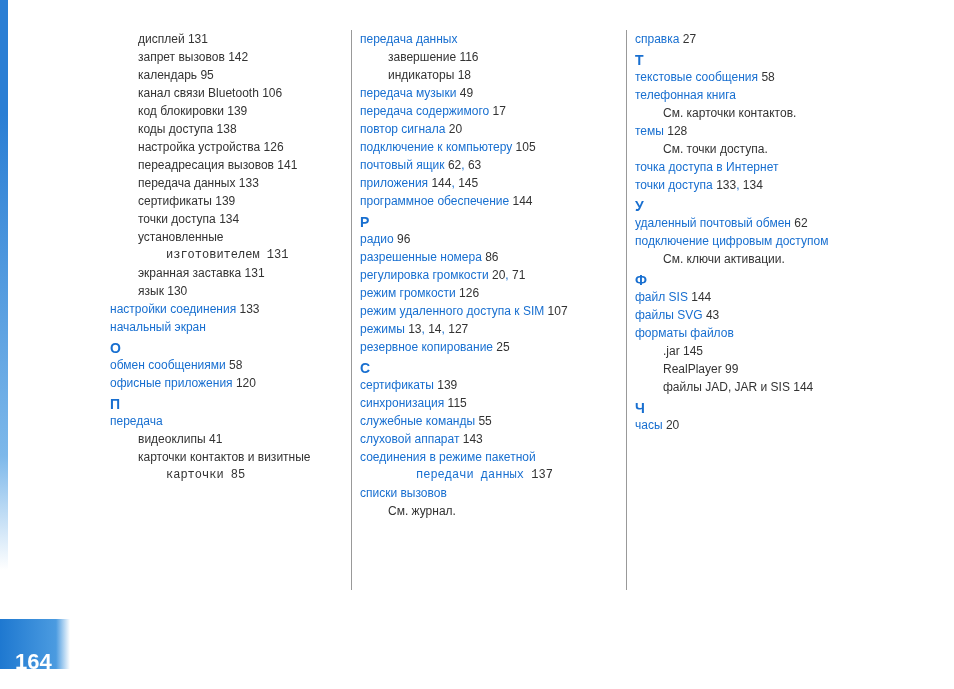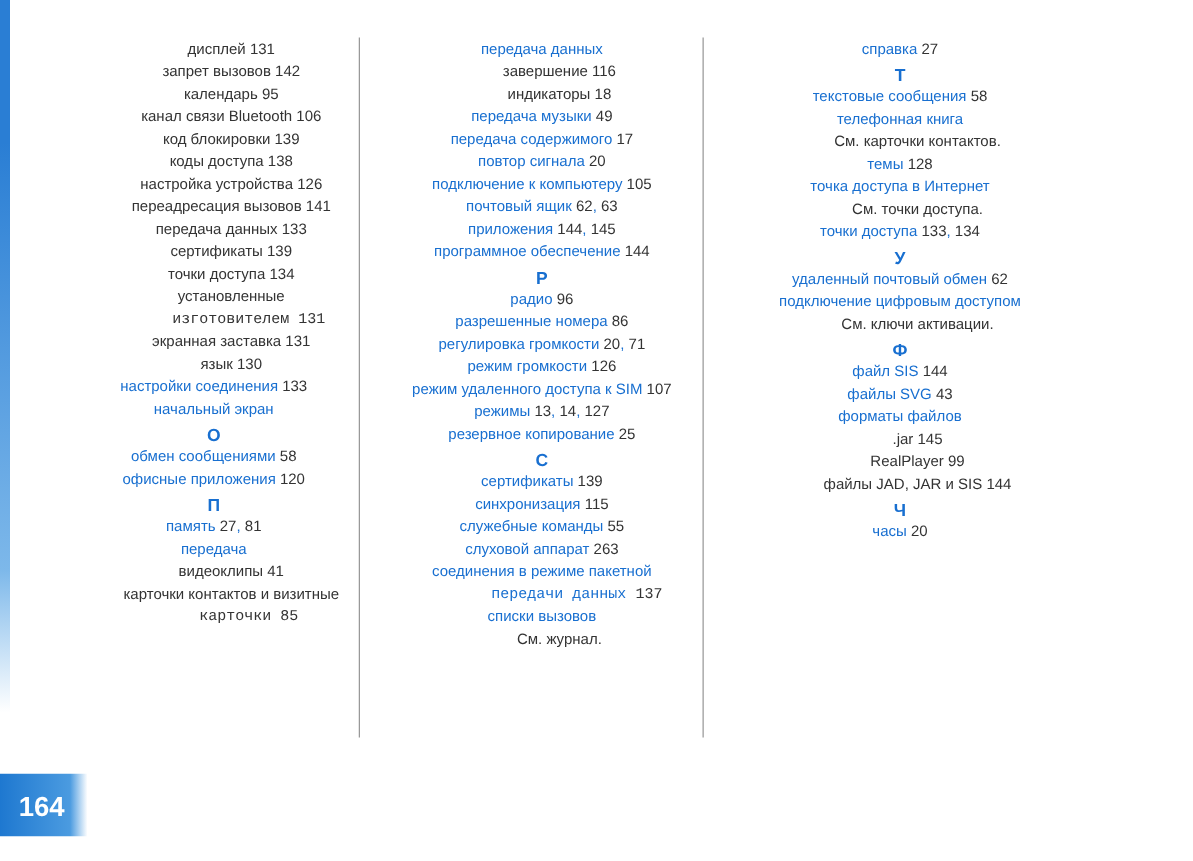--- a/index.html
+++ b/index.html
@@ -26,37 +26,36 @@
     position: absolute;
     left: 0;
     bottom: 20px;
     width: 70px;
     height: 50px;
     background: linear-gradient(to right, #1e78d0 0%, #4b9be0 80%, rgba(255,255,255,0) 100%);
   }
   .page-number {
     position: absolute;
     left: 15px;
-    bottom: 30px;
+    bottom: 14px;
     color: #fff;
     font-size: 22px;
     font-weight: bold;
   }
   .columns {
     display: flex;
-    padding: 30px 30px 0 46px;
-    text-align: center;
+    padding: 30px 30px 0 110px;
   }
   .col {
     flex: 0 0 auto;
     position: relative;
   }
   .c1 { width: 250px; }
   .c2 { width: 275px; }
-  .c3 { width: 250px; margin-left: 24px; }
+  .c3 { width: 250px; }
   .divider {
     position: absolute;
     top: 0;
     right: 8px;
     width: 1px;
     height: 560px;
     background: #999;
   }
   .line {
     line-height: 18px;
@@ -97,21 +96,20 @@
       <div class="line indent1 black"><span>установленные</span></div>
       <div class="line indent2 black"><span>изготовителем</span><span> 131</span></div>
       <div class="line indent1 black"><span>экранная заставка</span><span> 131</span></div>
       <div class="line indent1 black"><span>язык</span><span> 130</span></div>
       <div class="line"><span class="link">настройки соединения</span><span> 133</span></div>
       <div class="line"><span class="link">начальный экран</span></div>
       <div class="section-head"><span class="link">О</span></div>
       <div class="line"><span class="link">обмен сообщениями</span><span> 58</span></div>
       <div class="line"><span class="link">офисные приложения</span><span> 120</span></div>
       <div class="section-head"><span class="link">П</span></div>
-      <div class="line"><span class="link">память</span><span> 27</span><span class="link">, </span><span>81</span></div>
       <div class="line"><span class="link">передача</span></div>
       <div class="line indent1 black"><span>видеоклипы</span><span> 41</span></div>
       <div class="line indent1 black"><span>карточки контактов и визитные</span></div>
       <div class="line indent2 black"><span>карточки</span><span> 85</span></div>
       <div class="divider"></div>
   </div>
   <div class="col c2">
     <div class="line"><span class="link">передача данных</span></div>
       <div class="line indent1 black"><span>завершение</span><span> 116</span></div>
       <div class="line indent1 black"><span>индикаторы</span><span> 18</span></div>
@@ -127,36 +125,36 @@
       <div class="line"><span class="link">разрешенные номера</span><span> 86</span></div>
       <div class="line"><span class="link">регулировка громкости</span><span> 20</span><span class="link">, </span><span>71</span></div>
       <div class="line"><span class="link">режим громкости</span><span> 126</span></div>
       <div class="line"><span class="link">режим удаленного доступа к SIM</span><span> 107</span></div>
       <div class="line"><span class="link">режимы</span><span> 13</span><span class="link">, </span><span>14</span><span class="link">, </span><span>127</span></div>
       <div class="line"><span class="link">резервное копирование</span><span> 25</span></div>
       <div class="section-head"><span class="link">С</span></div>
       <div class="line"><span class="link">сертификаты</span><span> 139</span></div>
       <div class="line"><span class="link">синхронизация</span><span> 115</span></div>
       <div class="line"><span class="link">служебные команды</span><span> 55</span></div>
-      <div class="line"><span class="link">слуховой аппарат</span><span> 263</span></div>
+      <div class="line"><span class="link">слуховой аппарат</span><span> 143</span></div>
       <div class="line"><span class="link">соединения в режиме пакетной</span></div>
       <div class="line indent2"><span class="link">передачи данных</span><span> 137</span></div>
       <div class="line"><span class="link">списки вызовов</span></div>
       <div class="line indent1"><span>См. </span><span class="italic">журнал.</span></div>
       <div class="divider"></div>
   </div>
   <div class="col c3">
       <div class="line"><span class="link">справка</span><span> 27</span></div>
       <div class="section-head"><span class="link">Т</span></div>
       <div class="line"><span class="link">текстовые сообщения</span><span> 58</span></div>
       <div class="line"><span class="link">телефонная книга</span></div>
       <div class="line indent1"><span>См. </span><span class="italic">карточки контактов.</span></div>
       <div class="line"><span class="link">темы</span><span> 128</span></div>
+      <div class="line indent1"><span>См. </span><span class="italic">точки доступа.</span></div>
       <div class="line"><span class="link">точка доступа в Интернет</span></div>
-      <div class="line indent1"><span>См. </span><span class="italic">точки доступа.</span></div>
       <div class="line"><span class="link">точки доступа</span><span> 133</span><span class="link">, </span><span>134</span></div>
       <div class="section-head"><span class="link">У</span></div>
       <div class="line"><span class="link">удаленный почтовый обмен</span><span> 62</span></div>
       <div class="line"><span class="link">подключение цифровым доступом</span></div>
       <div class="line indent1"><span>См. </span><span class="italic">ключи активации.</span></div>
       <div class="section-head"><span class="link">Ф</span></div>
       <div class="line"><span class="link">файл SIS</span><span> 144</span></div>
       <div class="line"><span class="link">файлы SVG</span><span> 43</span></div>
       <div class="line"><span class="link">форматы файлов</span></div>
       <div class="line indent1 black"><span>.jar</span><span> 145</span></div>

